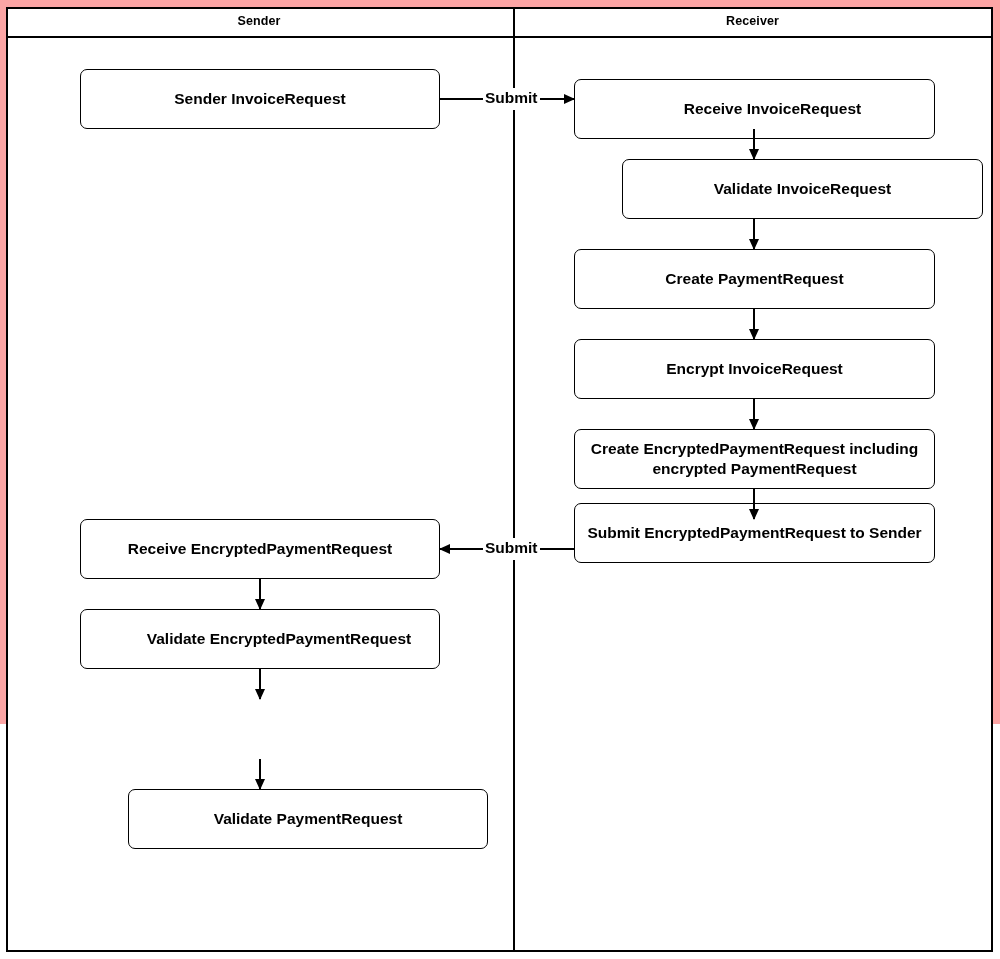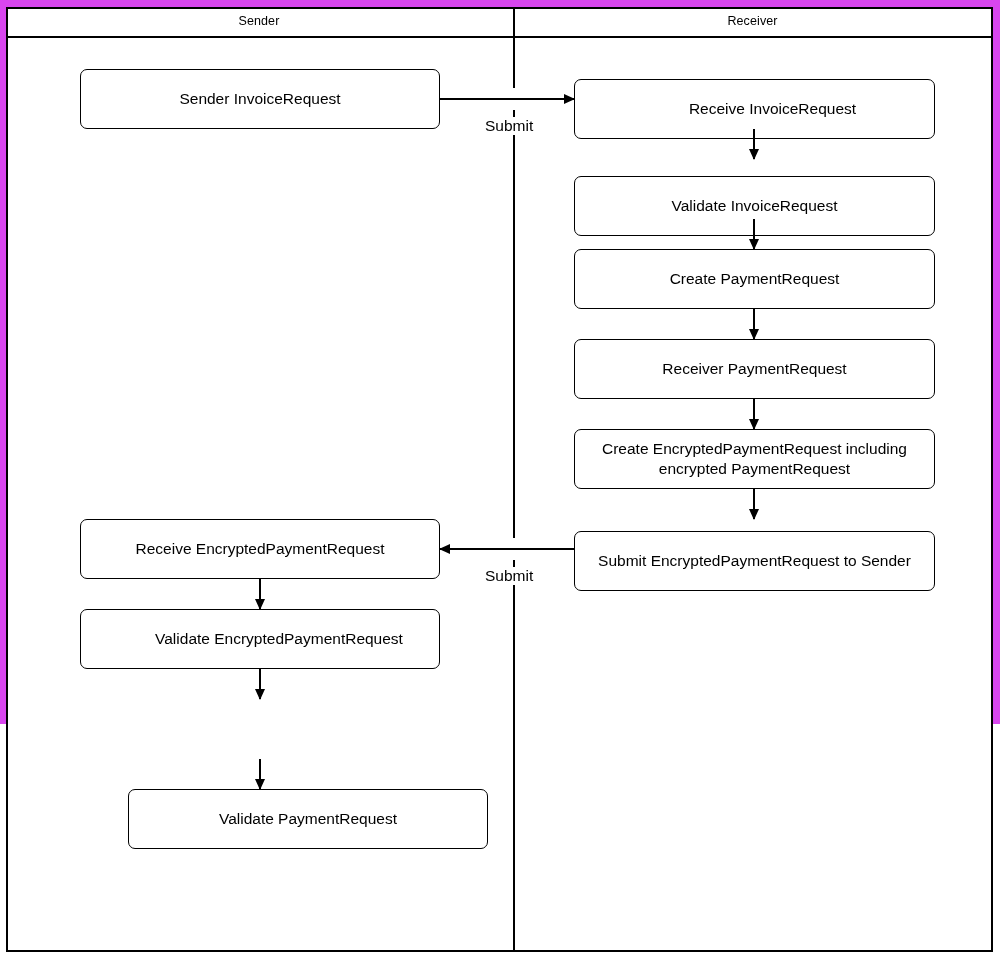--- a/index.html
+++ b/index.html
@@ -13,21 +13,22 @@
     height: 959px;
     font-family: "Liberation Sans", sans-serif;
     color: #000000;
     overflow: hidden;
   }
 
   #canvas {
     position: relative;
     width: 1000px;
     height: 724px;
-    background: #d946ef;
+    background: #fca5a5;
+    font-weight: bold;
   }
 
   
   .frame {
     position: absolute;
     left: 6px;
     top: 7px;
     width: 987px;
     height: 945px;
     border: 2px solid #000000;
@@ -149,21 +150,20 @@
 
   .edge-label {
     position: absolute;
     font-size: 15.5px;
     line-height: 18px;
     color: #000000;
     background: #ffffff;
     padding: 0 2px;
     white-space: nowrap;
     text-align: center;
-    margin-top: 28px;
   }
 </style>
 </head>
 <body>
 
 <div id="canvas">
 
   <div class="frame"></div>
 
   <div class="lane-header-band">
@@ -179,29 +179,29 @@
 
   <div class="node lane-sender" style="top:519px;">Receive EncryptedPaymentRequest</div>
 
   <div class="node lane-sender" style="top:609px;padding-left:46px;">Validate EncryptedPaymentRequest</div>
 
 
   <div class="node lane-sender" style="top:789px;margin-left:48px;">Validate PaymentRequest</div>
 
   <div class="node lane-receiver" style="top:79px;padding-left:44px;">Receive InvoiceRequest</div>
 
-  <div class="node lane-receiver" style="top:176px;">Validate InvoiceRequest</div>
+  <div class="node lane-receiver" style="top:159px;margin-left:48px;">Validate InvoiceRequest</div>
 
   <div class="node lane-receiver" style="top:249px;">Create PaymentRequest</div>
 
-  <div class="node lane-receiver" style="top:339px;">Receiver PaymentRequest</div>
+  <div class="node lane-receiver" style="top:339px;">Encrypt InvoiceRequest</div>
 
   <div class="node lane-receiver" style="top:429px;">Create EncryptedPaymentRequest including encrypted PaymentRequest</div>
 
-  <div class="node lane-receiver" style="top:531px;">Submit EncryptedPaymentRequest to Sender</div>
+  <div class="node lane-receiver" style="top:503px;">Submit EncryptedPaymentRequest to Sender</div>
 
   <div class="h-arrow to-right" style="left:440px; top:98px; width:134px;"></div>
   <div class="edge-label" style="left:483px; top:89px;">Submit</div>
 
   <div class="v-arrow" style="left:753px; top:129px; height:30px;"></div>
   <div class="v-arrow" style="left:753px; top:219px; height:30px;"></div>
   <div class="v-arrow" style="left:753px; top:309px; height:30px;"></div>
   <div class="v-arrow" style="left:753px; top:399px; height:30px;"></div>
   <div class="v-arrow" style="left:753px; top:489px; height:30px;"></div>
 

